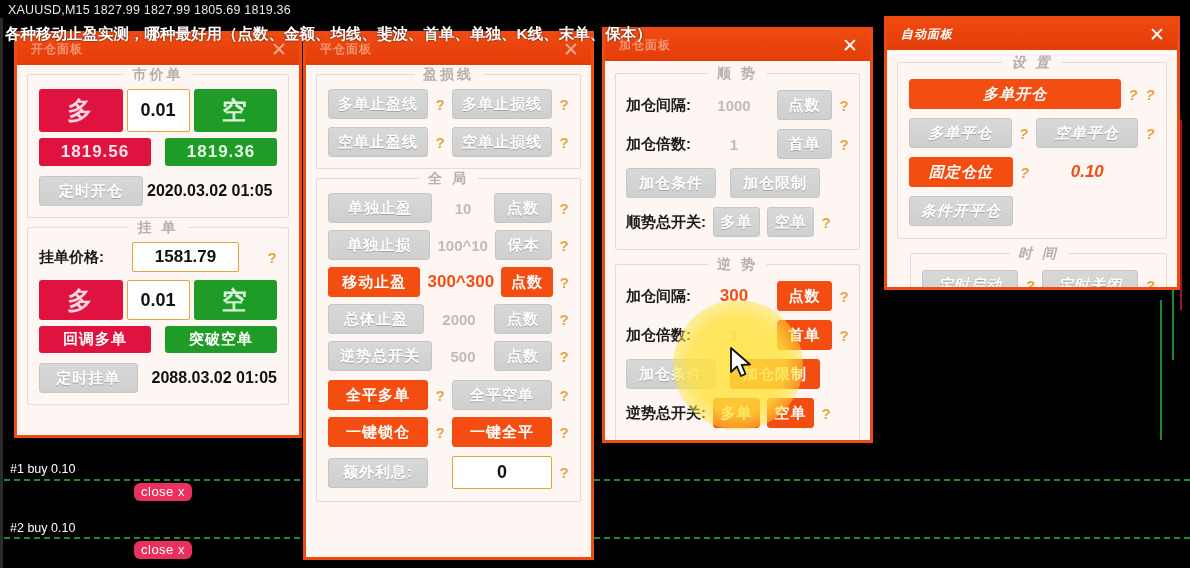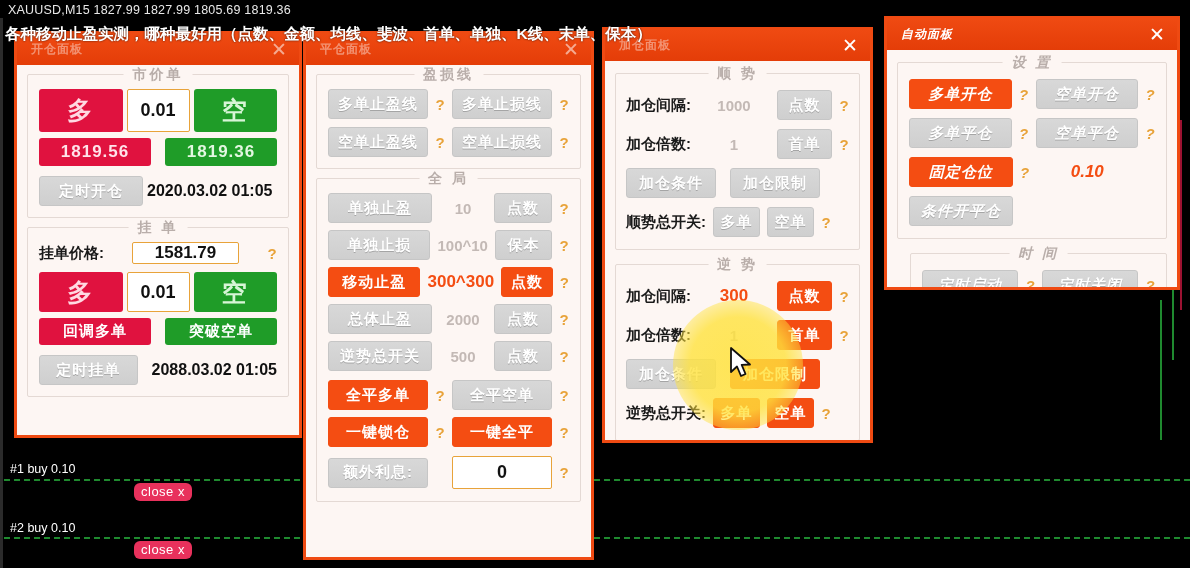--- a/index.html
+++ b/index.html
@@ -111,21 +111,21 @@
   .btn.big-cjk.green { color: #d7f5d6; }
 
   .qm { color: #e8a33a; font-size: 15px; font-weight: 700; width: 10px; text-align:center; cursor:pointer; }
 
   .label { font-size: 15px; font-weight: 700; color: #1a1a1a; white-space: nowrap; }
   .val-grey { color: #c3b9b5; font-size: 15px; font-weight: 700; text-align: center; }
   .val-orange { color: #f44d12; font-size: 17px; font-weight: 700; text-align: center; }
   .val-dark { color: #111; font-size: 16px; font-weight: 700; white-space: nowrap; }
 
   .input {
-    height: 22px; border: 1.6px solid #e8a33a; background: #ffffff;
+    height: 30px; border: 1.6px solid #e8a33a; background: #ffffff;
     display: flex; align-items: center; justify-content: center;
     font-size: 18px; font-weight: 700; color: #111; border-radius: 2px;
   }
 
   
   .spotlight {
     position: absolute; z-index: 40; pointer-events: none;
     border-radius: 50%;
     background: radial-gradient(circle, rgba(255,226,60,.85) 0%, rgba(255,226,60,.80) 52%, rgba(255,226,60,.35) 76%, rgba(255,226,60,0) 100%);
   }
@@ -256,21 +256,21 @@
           </div>
 
           <div class="row">
             <div class="btn orange" style="width:104px;">移动止盈</div>
             <span class="val-orange" style="flex:1 1 0;">300^300</span>
             <div class="btn orange" style="width:58px;">点数</div>
             <span class="qm">?</span>
           </div>
 
           <div class="row">
-            <div class="btn grey" style="width:104px;">总体止盈</div>
+            <div class="btn grey" style="width:96px;">总体止盈</div>
             <span class="val-grey" style="flex:1 1 0;">2000</span>
             <div class="btn grey" style="width:58px;">点数</div>
             <span class="qm">?</span>
           </div>
 
           <div class="row">
             <div class="btn grey" style="width:104px;">逆势总开关</div>
             <span class="val-grey" style="flex:1 1 0;">500</span>
             <div class="btn grey" style="width:58px;">点数</div>
             <span class="qm">?</span>
@@ -377,21 +377,20 @@
       <span class="x bright">✕</span>
     </div>
     <div class="panel-body" style="gap:14px; padding:12px 10px;">
 
       <div class="group" style="padding:16px 11px 12px 11px;">
         <span class="legend">设 置</span>
         <div class="rows" style="gap:9px;">
           <div class="row">
             <div class="btn orange" style="flex:1 1 0;">多单开仓</div>
             <span class="qm">?</span>
-            <div class="btn grey" style="flex:1 1 0;">空单开仓</div>
             <span class="qm">?</span>
           </div>
           <div class="row">
             <div class="btn grey" style="flex:1 1 0;">多单平仓</div>
             <span class="qm">?</span>
             <div class="btn grey" style="flex:1 1 0;">空单平仓</div>
             <span class="qm">?</span>
           </div>
           <div class="row">
             <div class="btn orange" style="flex:1 1 0;">固定仓位</div>

